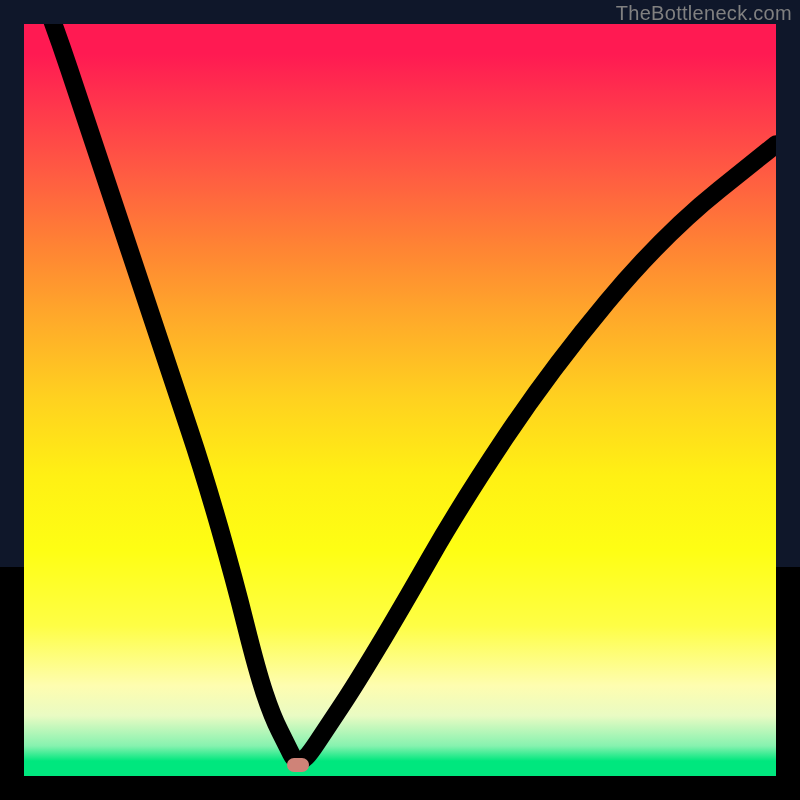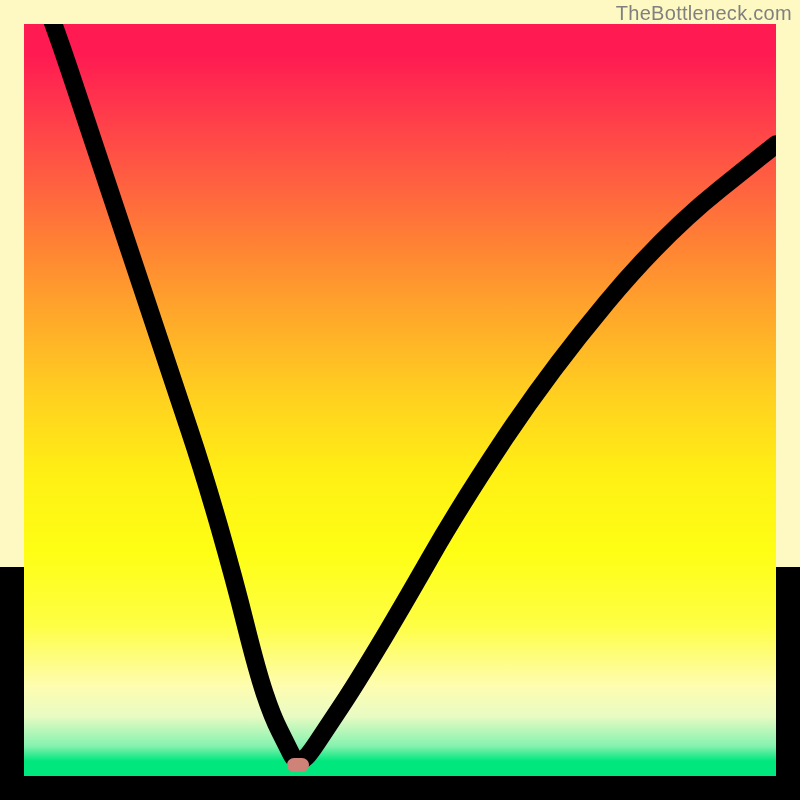--- a/index.html
+++ b/index.html
@@ -8,21 +8,21 @@
     width: 800px;
     height: 800px;
     overflow: hidden;
     background: #000;
     font-family: Arial, Helvetica, sans-serif;
   }
   .frame {
     position: absolute;
     top: 0; left: 0;
     width: 800px; height: 567px;
-    background: #fef9c3;
+    background: #0f172a;
   }
   .plot-area {
     position: absolute;
     top: 24px;
     left: 24px;
     width: 752px;
     height: 752px;
     overflow: hidden;
   }
   .gradient {

